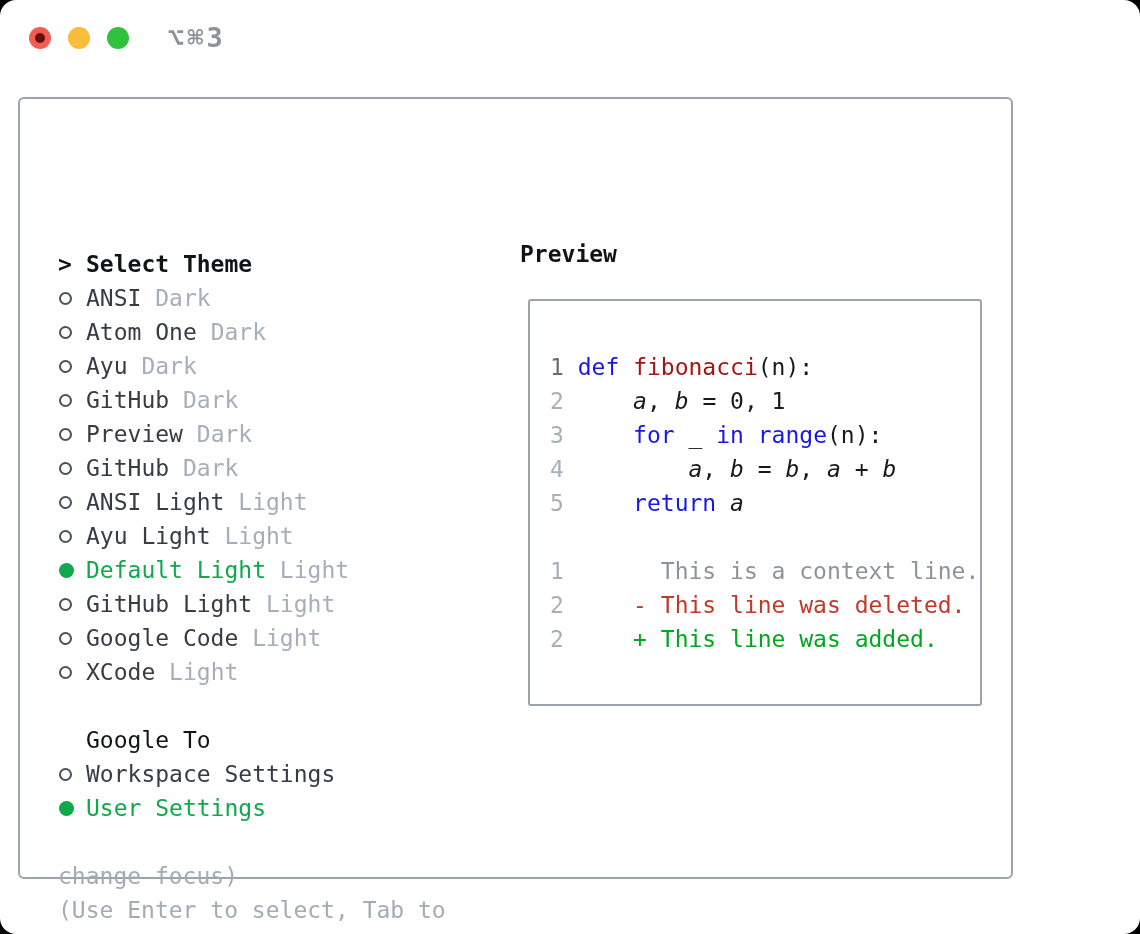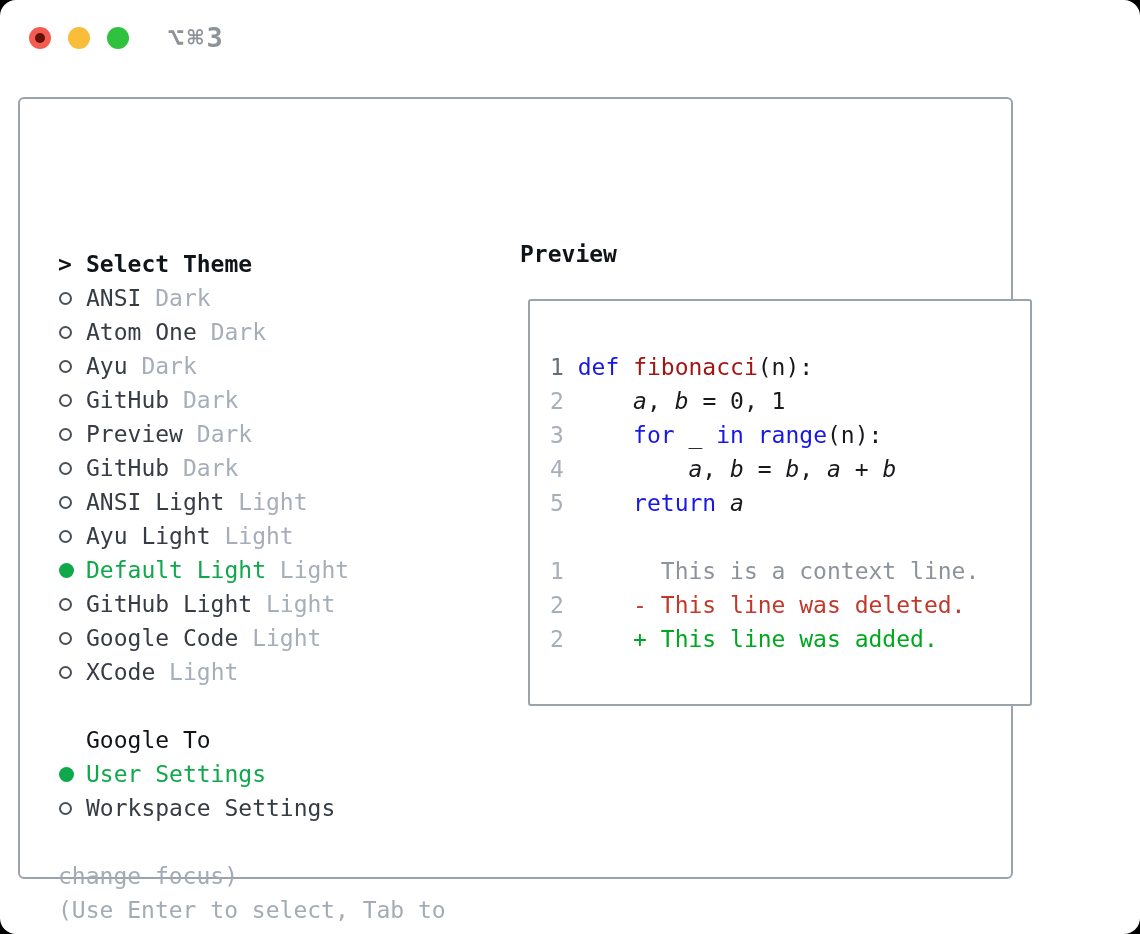--- a/index.html
+++ b/index.html
@@ -29,21 +29,21 @@
   .chevron{font-weight:bold;color:var(--text-black);}
   .radio{width:13px;height:13px;border-radius:50%;border:2px solid #4a5058;margin-left:1px;}
   .radio.sel{border:none;width:15px;height:15px;background:var(--accent-green);}
   .hdr{font-weight:bold;color:var(--text-black);}
   .subhdr{color:var(--text-black);}
   .name{color:var(--text-dark);}
   .name.green{color:var(--accent-green);}
   .tag{color:var(--muted);}
   .hint{color:var(--hint);}
   .preview-title{position:absolute;left:500px;top:138px;height:34px;display:flex;align-items:center;font-size:23px;font-weight:bold;color:var(--text-black);}
-  .preview-box{position:absolute;left:508px;top:200px;width:504px;height:407px;border:2px solid var(--border);border-radius:3px;background:#fff;}
+  .preview-box{position:absolute;left:508px;top:200px;width:454px;height:407px;border:2px solid var(--border);border-radius:3px;background:#fff;}
   .code{position:absolute;left:20px;top:49px;font-size:23px;line-height:34px;white-space:pre;}
   .code .line{height:34px;}
   .tok-kw{color:var(--kw);}
   .tok-fn{color:var(--fn);}
   .tok-plain{color:var(--code);}
   .tok-var{color:var(--code);font-style:italic;}
   .tok-ln{color:var(--ln);}
   .tok-lnA{color:var(--lnA);}
   .tok-ctx{color:var(--ctx);}
   .tok-del{color:var(--del);}
@@ -74,22 +74,22 @@
         <div class="row"><span class="marker"><span class="radio"></span></span><span class="name">Preview</span><span class="tag"> Dark</span></div>
         <div class="row"><span class="marker"><span class="radio"></span></span><span class="name">GitHub</span><span class="tag"> Dark</span></div>
         <div class="row"><span class="marker"><span class="radio"></span></span><span class="name">ANSI Light</span><span class="tag"> Light</span></div>
         <div class="row"><span class="marker"><span class="radio"></span></span><span class="name">Ayu Light</span><span class="tag"> Light</span></div>
         <div class="row"><span class="marker"><span class="radio sel"></span></span><span class="name green">Default Light</span><span class="tag"> Light</span></div>
         <div class="row"><span class="marker"><span class="radio"></span></span><span class="name">GitHub Light</span><span class="tag"> Light</span></div>
         <div class="row"><span class="marker"><span class="radio"></span></span><span class="name">Google Code</span><span class="tag"> Light</span></div>
         <div class="row"><span class="marker"><span class="radio"></span></span><span class="name">XCode</span><span class="tag"> Light</span></div>
         <div class="row"></div>
         <div class="row"><span class="marker"></span><span class="subhdr">Google To</span></div>
+        <div class="row"><span class="marker"><span class="radio"></span></span><span class="name">Workspace Settings</span></div>
         <div class="row"><span class="marker"><span class="radio sel"></span></span><span class="name green">User Settings</span></div>
-        <div class="row"><span class="marker"><span class="radio"></span></span><span class="name">Workspace Settings</span></div>
         <div class="row"></div>
         <div class="row"><span class="hint">change focus)</span></div>
         <div class="row"><span class="hint">(Use Enter to select, Tab to</span></div>
       </div>
     <div class="preview-title">Preview</div>
     <div class="preview-box">
       <div class="code"><div class="line"><span class="tok-lnA">1</span><span class="tok-plain"> </span><span class="tok-kw">def</span><span class="tok-plain"> </span><span class="tok-fn">fibonacci</span><span class="tok-plain">(n):</span></div><div class="line"><span class="tok-ln">2</span><span class="tok-plain">     </span><span class="tok-var">a</span><span class="tok-plain">, </span><span class="tok-var">b</span><span class="tok-plain"> = 0, 1</span></div><div class="line"><span class="tok-ln">3</span><span class="tok-plain">     </span><span class="tok-kw">for</span><span class="tok-plain"> _ </span><span class="tok-kw">in</span><span class="tok-plain"> </span><span class="tok-kw">range</span><span class="tok-plain">(n):</span></div><div class="line"><span class="tok-ln">4</span><span class="tok-plain">         </span><span class="tok-var">a</span><span class="tok-plain">, </span><span class="tok-var">b</span><span class="tok-plain"> = </span><span class="tok-var">b</span><span class="tok-plain">, </span><span class="tok-var">a</span><span class="tok-plain"> + </span><span class="tok-var">b</span></div><div class="line"><span class="tok-ln">5</span><span class="tok-plain">     </span><span class="tok-kw">return</span><span class="tok-plain"> </span><span class="tok-var">a</span></div><div class="line"></div><div class="line"><span class="tok-ln">1</span><span class="tok-plain">       </span><span class="tok-ctx">This is a context line.</span></div><div class="line"><span class="tok-ln">2</span><span class="tok-plain">     </span><span class="tok-del">- This line was deleted.</span></div><div class="line"><span class="tok-ln">2</span><span class="tok-plain">     </span><span class="tok-add">+ This line was added.</span></div></div>
     </div>
   </div>
 </div>

